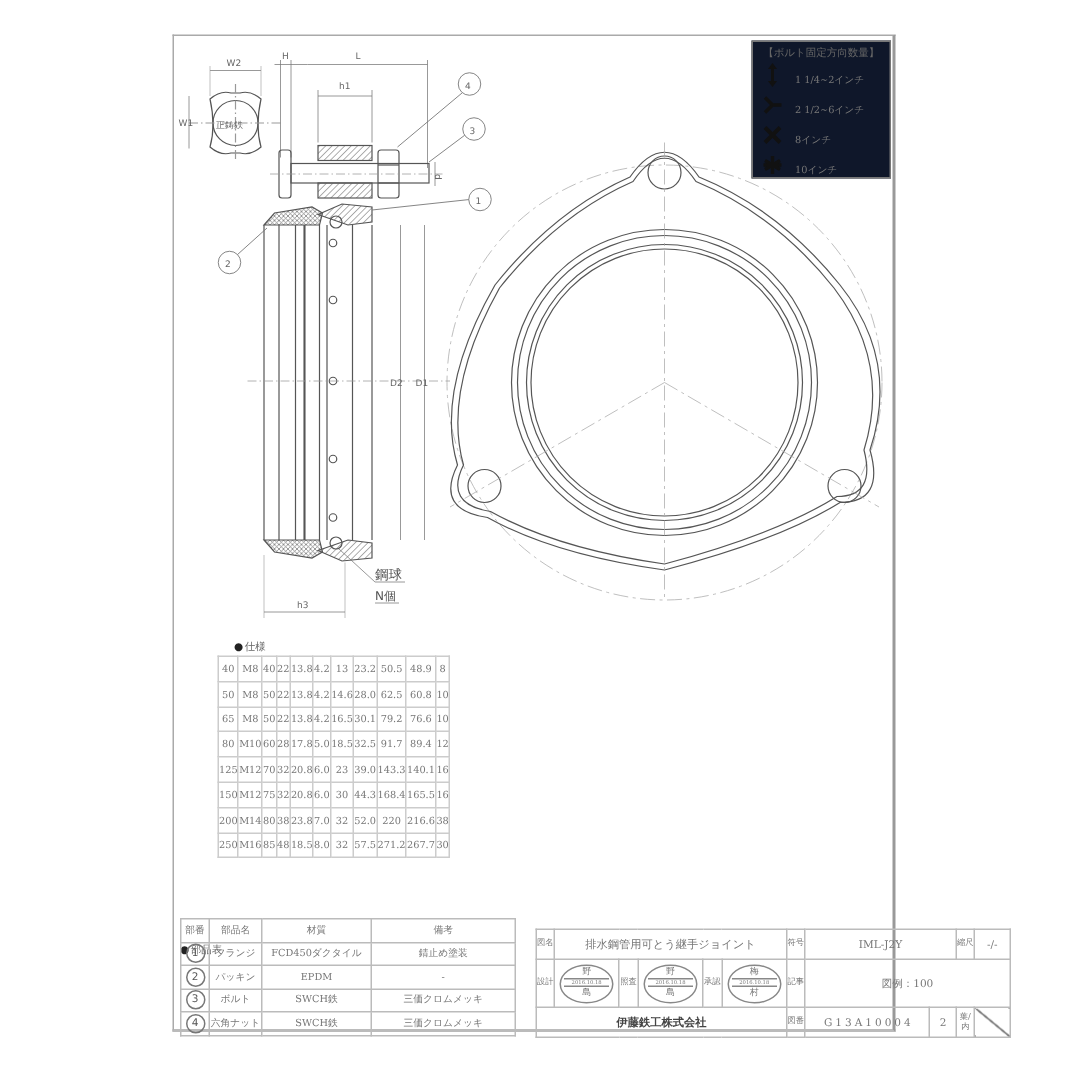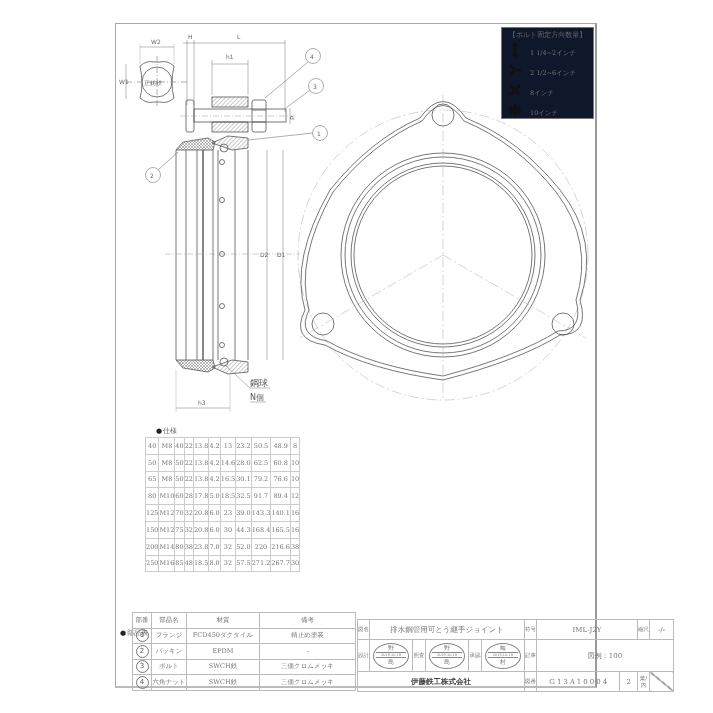--- a/index.html
+++ b/index.html
@@ -8,21 +8,21 @@
   svg.drawing{position:absolute;left:0;top:0;}
   .legend{position:absolute;left:501px;top:27px;width:93px;height:92px;border:1px solid #777;background:#0f172a;box-sizing:border-box;}
   .legend .title{font-size:7px;color:#666;text-align:center;margin-top:2px;white-space:nowrap;}
   .legend .row{position:absolute;left:6px;height:16px;display:flex;align-items:flex-end;}
   .legend .row svg{width:14px;height:16px;}
   .legend .row span{font-size:6.5px;color:#777;margin-left:8px;white-space:nowrap;}
   .sec-label{position:absolute;font-size:7px;color:#666;}
   .sec-label::before{content:"●";color:#222;margin-right:1px;}
   table.spec{position:absolute;left:145px;top:437px;border-collapse:collapse;font-size:6.5px;color:#777;}
   table.spec td{border:1px solid #ccc;height:15.8px;text-align:center;padding:0;}
-  table.parts{position:absolute;left:132px;top:612px;border-collapse:collapse;font-size:6.5px;color:#777;}
+  table.parts{position:absolute;left:120px;top:612px;border-collapse:collapse;font-size:6.5px;color:#777;}
   table.parts td{border:1px solid #bbb;height:14.5px;text-align:center;padding:0;}
   .circ{display:inline-block;width:11px;height:11px;border:1px solid #777;border-radius:50%;font-size:7px;line-height:11px;color:#555;font-family:"DejaVu Sans",sans-serif;}
   table.title{position:absolute;left:357px;top:619px;border-collapse:collapse;font-size:7px;color:#777;}
   table.title td{border:1px solid #bbb;padding:0;text-align:center;}
   .vlab{font-size:5.5px;line-height:6.5px;width:11px;}
   .stamp{display:inline-block;width:34px;height:24px;border:1px solid #888;border-radius:50%;position:relative;font-size:6px;line-height:8px;}
   .stamp .d{display:block;border-top:1px solid #888;border-bottom:1px solid #888;font-size:3.5px;line-height:4px;margin:0 2px;}
   .company{font-family:Liberation Serif, serif;font-weight:bold;color:#444;font-size:7.5px;}
   .ann{font-family:"DejaVu Sans",sans-serif;font-size:6px;fill:#666;}
 </style>

